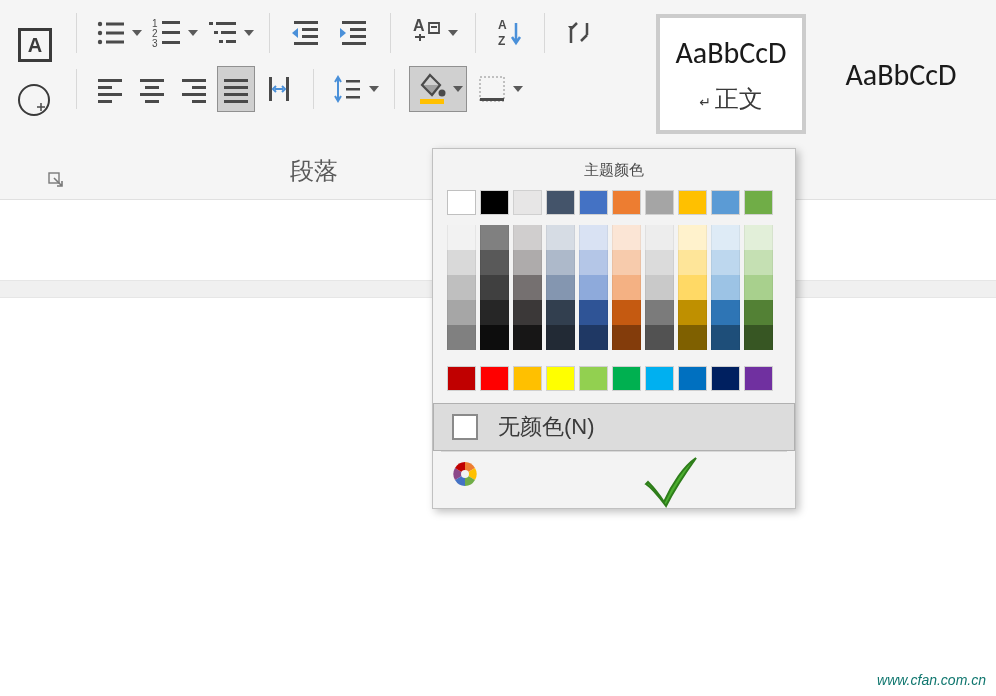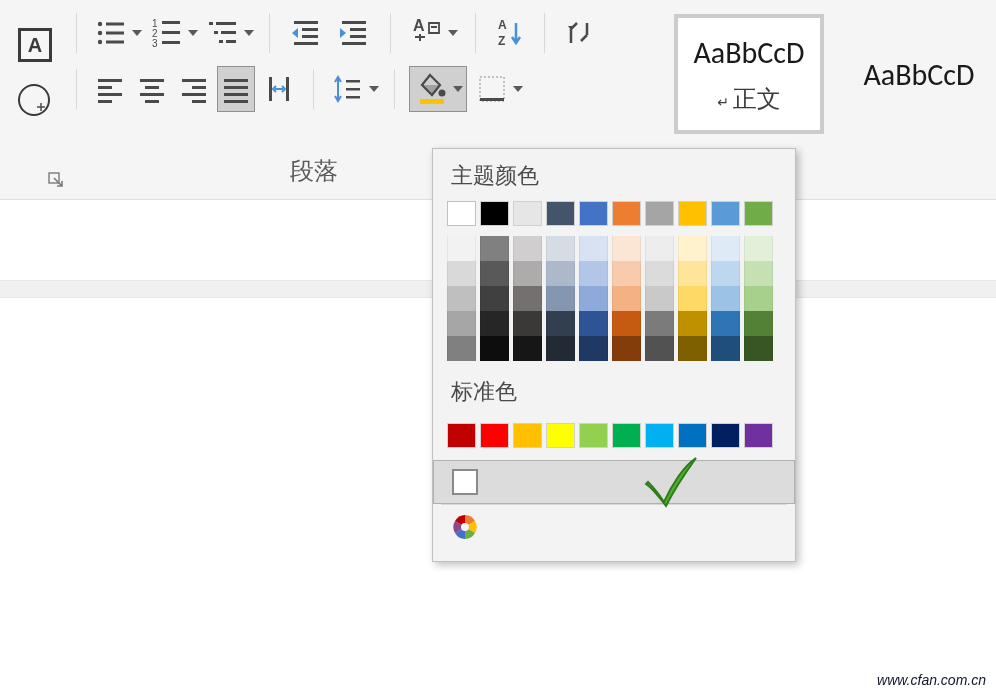--- a/index.html
+++ b/index.html
@@ -15,49 +15,49 @@
 .sep { width: 1px; height: 40px; background: #d8d8d8; margin: 0 10px; }
 .dd-arrow { width: 0; height: 0; border-left: 5px solid transparent; border-right: 5px solid transparent; border-top: 6px solid #5a5a5a; margin-left: 3px; }
 
 .a-box { width: 34px; height: 34px; border: 3px solid #3a3a3a; display: flex; align-items: center; justify-content: center; font-size: 20px; font-weight: bold; color: #3a3a3a; margin-left: 18px; }
 .enc-circle { width: 32px; height: 32px; border: 2px solid #3a3a3a; border-radius: 50%; margin-left: 0px; margin-top: 8px; position: relative; }
 
 .svg-icon { width: 36px; height: 36px; }
 
 .shade-active { background: #d0d0d0 !important; border: 1px solid #909090; }
 
-.styles-panel { position: absolute; right: 0; top: 0; height: 140px; display: flex; gap: 20px; padding: 14px 2px 0 0; }
+.styles-panel { position: absolute; right: 0; top: 0; height: 140px; display: flex; gap: 20px; padding: 14px 20px 0 0; }
 .style-box { width: 150px; height: 120px; border: 4px solid transparent; display: flex; flex-direction: column; align-items: center; justify-content: center; }
 .style-box.sel { border-color: #cccccc; background: #fff; }
 .style-sample { font-size: 30px; color: #1a1a1a; font-family: "Calibri","Segoe UI",sans-serif; }
 .style-name { font-size: 24px; color: #3a3a3a; margin-top: 12px; }
 .sym { font-size: 14px; margin-right: 4px; }
 
 .doc-strip { position: absolute; top: 280px; left: 0; right: 0; height: 18px; background: #f0f0f0; border-top: 1px solid #e6e6e6; border-bottom: 1px solid #e6e6e6; }
 
 
 .picker { position: absolute; top: 148px; left: 432px; width: 364px; background: #f3f3f3; border: 1px solid #c0c0c0; box-shadow: 3px 3px 8px rgba(0,0,0,0.25); padding-bottom: 12px; }
-.picker-section { padding: 12px 18px 10px; font-size: 22px; color: #4a4a4a; }
+.picker-section { padding: 12px 18px 10px; font-size: 15px; color: #4a4a4a; text-align: center; }
 .swatch-row { display: flex; gap: 4px; padding: 0 14px; }
 .swatch { width: 29px; height: 25px; border: 1px solid #d0d0d0; }
 .swatch.white { background:#fff; border:1px solid #c0c0c0; }
 .shade-grid { display: flex; gap: 4px; padding: 10px 14px 10px; }
 .shade-col { display: flex; flex-direction: column; }
 .shade-col .swatch { height: 25px; border: none; border-left:1px solid rgba(0,0,0,0.05); border-right:1px solid rgba(0,0,0,0.05); }
 .std-row { display: flex; gap: 4px; padding: 6px 14px 12px; }
 .menu-item { display: flex; align-items: center; gap: 20px; padding: 8px 18px; font-size: 22px; color: #3a3a3a; }
 .menu-item:hover, .menu-item.hl { background: #dcdcdc; }
 .menu-item.hl { border: 1px solid #b0b0b0; }
 .no-color-sw { width: 26px; height: 26px; border: 2px solid #8a8a8a; background: #fff; }
 .more-icon { width: 28px; height: 28px; position: relative; }
 .divider { height: 1px; background: #d8d8d8; margin: 0 8px; }
 
 .checkmark { position: absolute; top: 454px; left: 642px; width: 58px; height: 54px; z-index: 50; pointer-events: none; }
 
-.watermark { position: absolute; bottom: 8px; right: 10px; font-size: 14px; color: #0f172a; font-style: italic; }
+.watermark { position: absolute; bottom: 8px; right: 10px; font-size: 14px; color: #0f766e; font-style: italic; }
 </style>
 </head>
 <body>
 
 <div class="ribbon">
 
   <div style="display:flex">
     <div style="width:72px; padding-top:28px;">
       <div class="a-box">A</div>
       <div class="enc-circle" style="margin-left:18px;margin-top:22px;">
@@ -320,35 +320,35 @@
         <div class="swatch" style="background: rgb(30, 78, 121);"></div>
       </div>
       <div class="shade-col">
         <div class="swatch" style="background: rgb(226, 239, 217);"></div>
         <div class="swatch" style="background: rgb(197, 224, 179);"></div>
         <div class="swatch" style="background: rgb(168, 208, 141);"></div>
         <div class="swatch" style="background: rgb(83, 129, 53);"></div>
         <div class="swatch" style="background: rgb(55, 86, 35);"></div>
       </div>
     </div>
-  <div class="picker-section" style="padding-top:6px">标准色</div>
   <div class="std-row" id="std-row">
       <div class="swatch" style="background: rgb(192, 0, 0);"></div>
       <div class="swatch" style="background: rgb(255, 0, 0);"></div>
       <div class="swatch" style="background: rgb(255, 192, 0);"></div>
       <div class="swatch" style="background: rgb(255, 255, 0);"></div>
       <div class="swatch" style="background: rgb(146, 208, 80);"></div>
       <div class="swatch" style="background: rgb(0, 176, 80);"></div>
       <div class="swatch" style="background: rgb(0, 176, 240);"></div>
       <div class="swatch" style="background: rgb(0, 112, 192);"></div>
       <div class="swatch" style="background: rgb(0, 32, 96);"></div>
       <div class="swatch" style="background: rgb(112, 48, 160);"></div>
     </div>
   <div class="menu-item hl">
     <div class="no-color-sw"></div>
+    <span>无颜色(N)</span>
   </div>
   <div class="divider"></div>
   <div class="menu-item">
     <div class="more-icon">
       <svg width="28" height="28" viewBox="0 0 28 28">
           <path d="M14 14 L14 2 A12 12 0 0 1 24 8 Z" fill="#ed7d31"></path>
           <path d="M14 14 L24 8 A12 12 0 0 1 24 20 Z" fill="#ffc000"></path>
           <path d="M14 14 L24 20 A12 12 0 0 1 14 26 Z" fill="#70ad47"></path>
           <path d="M14 14 L14 26 A12 12 0 0 1 4 20 Z" fill="#4472c4"></path>
           <path d="M14 14 L4 20 A12 12 0 0 1 4 8 Z" fill="#8b4789"></path>

